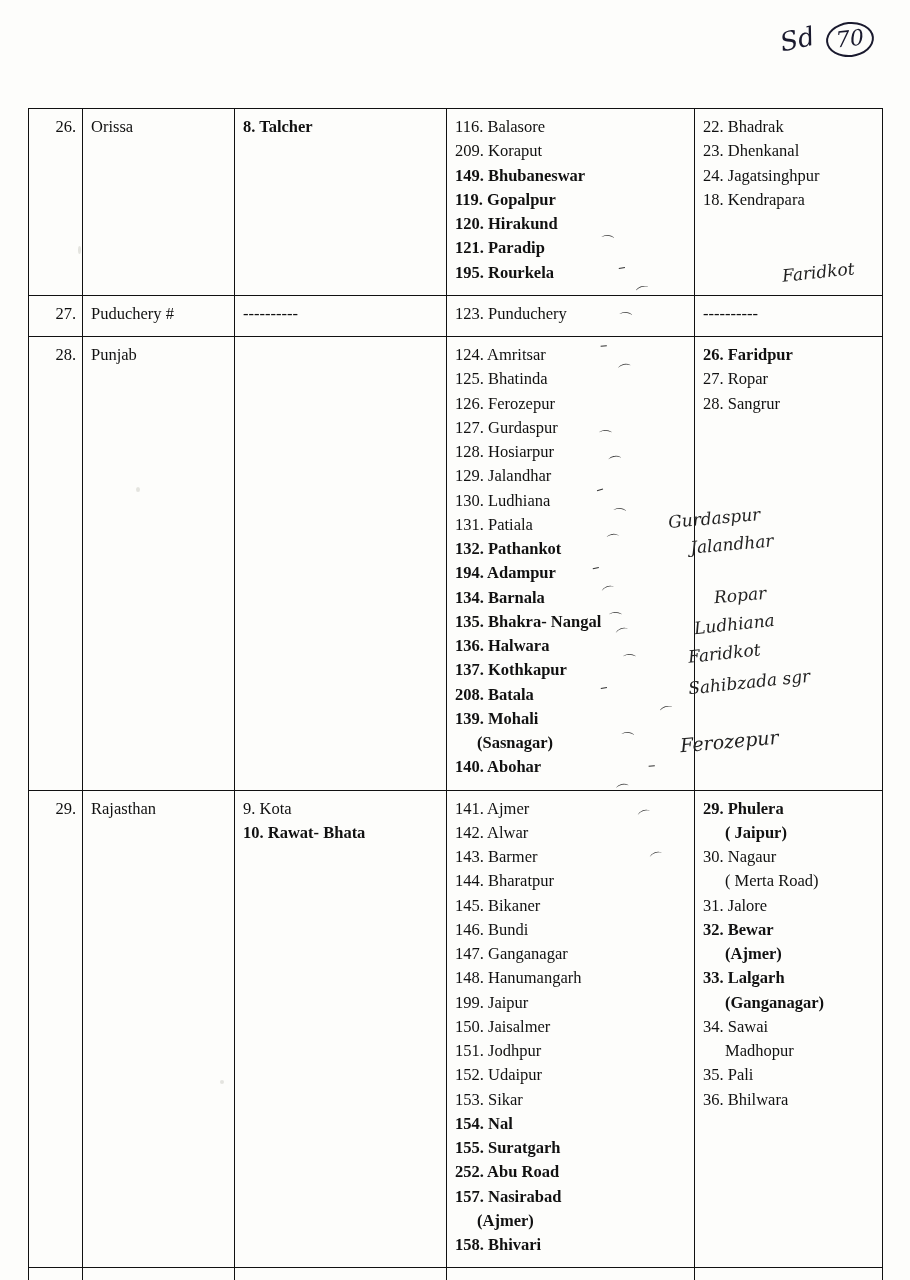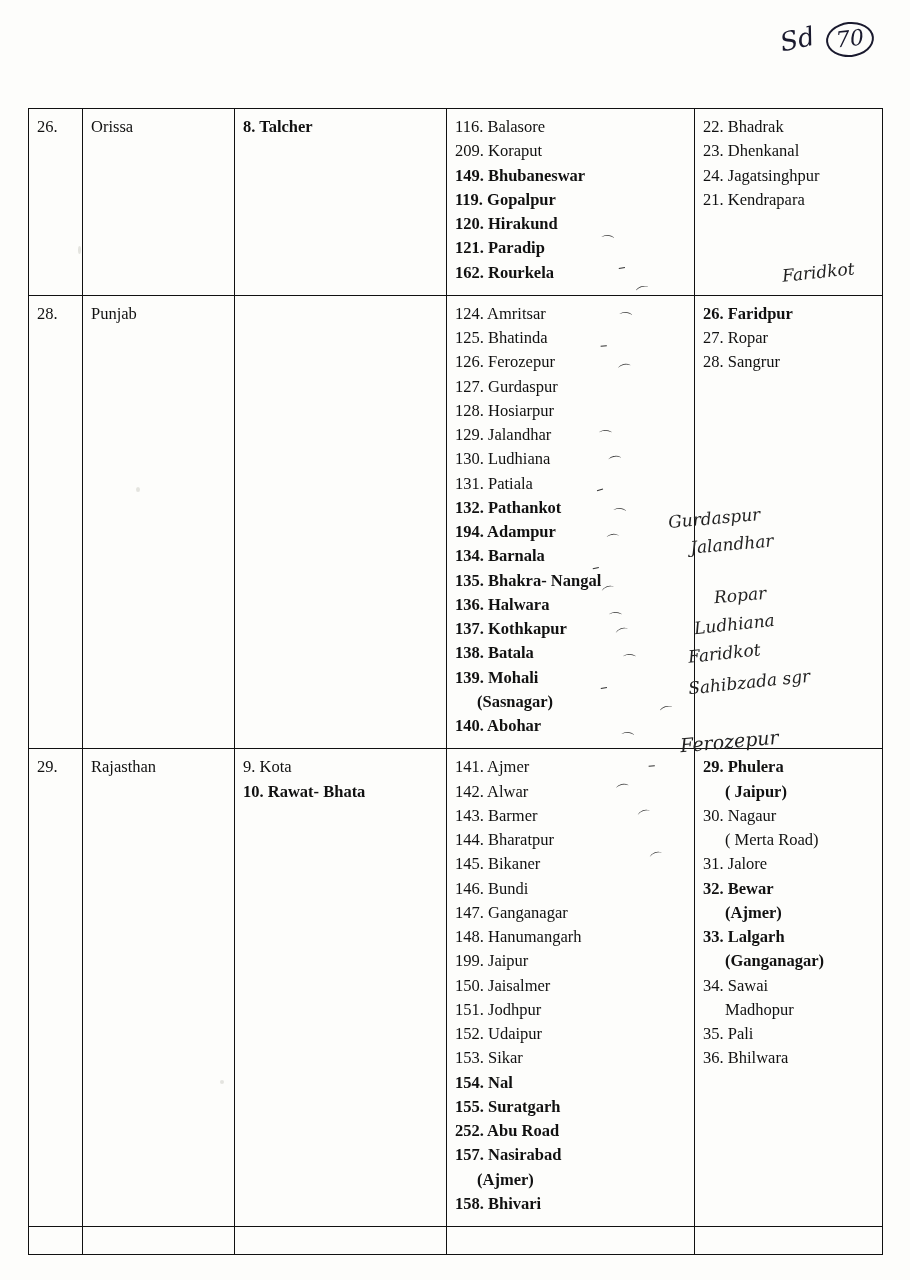--- a/index.html
+++ b/index.html
@@ -63,21 +63,21 @@
     padding: 6px 6px 10px 8px;
     font-size: 16.5px;
     line-height: 1.47;
   }
   col.c-sn   { width: 54px; }
   col.c-st   { width: 152px; }
   col.c-np   { width: 212px; }
   col.c-ap   { width: 248px; }
   col.c-other{ width: 188px; }
 
-  .cell-sn { text-align: left; }
+  .cell-sn { text-align: right; }
   .b { font-weight: bold; }
   .indent { padding-left: 22px; display: block; }
   .row-list div { white-space: nowrap; }
 
   
   .ann {
     position: absolute;
     font-family: "DejaVu Serif", serif;
     font-style: italic;
     color: #222;
@@ -128,27 +128,40 @@
           <td class="cell-plants row-list">
             <div class="b">8. Talcher</div>
           </td>
           <td class="cell-places row-list">
             <div>116. Balasore</div>
             <div>209. Koraput</div>
             <div class="b">149. Bhubaneswar</div>
             <div class="b">119. Gopalpur</div>
             <div class="b">120. Hirakund</div>
             <div class="b">121. Paradip</div>
-            <div class="b">162. Rourkela</div>
+            <div class="b">195. Rourkela</div>
           </td>
           <td class="cell-others row-list">
             <div>22. Bhadrak</div>
             <div>23. Dhenkanal</div>
             <div>24. Jagatsinghpur</div>
-            <div>21. Kendrapara</div>
+            <div>18. Kendrapara</div>
+          </td>
+        </tr>
+        <tr>
+          <td class="cell-sn">27.</td>
+          <td class="cell-state">Puduchery  #</td>
+          <td class="cell-plants row-list">
+            <div>----------</div>
+          </td>
+          <td class="cell-places row-list">
+            <div>123. Punduchery</div>
+          </td>
+          <td class="cell-others row-list">
+            <div>----------</div>
           </td>
         </tr>
         <tr>
           <td class="cell-sn">28.</td>
           <td class="cell-state">Punjab</td>
           <td class="cell-plants row-list"></td>
           <td class="cell-places row-list">
             <div>124. Amritsar</div>
             <div>125. Bhatinda</div>
             <div>126. Ferozepur</div>
@@ -156,21 +169,21 @@
             <div>128. Hosiarpur</div>
             <div>129. Jalandhar</div>
             <div>130. Ludhiana</div>
             <div>131. Patiala</div>
             <div class="b">132. Pathankot</div>
             <div class="b">194. Adampur</div>
             <div class="b">134. Barnala</div>
             <div class="b">135. Bhakra- Nangal</div>
             <div class="b">136. Halwara</div>
             <div class="b">137. Kothkapur</div>
-            <div class="b">138. Batala</div>
+            <div class="b">208. Batala</div>
             <div class="b">139. Mohali</div>
             <div class="b indent">(Sasnagar)</div>
             <div class="b">140. Abohar</div>
           </td>
           <td class="cell-others row-list">
             <div class="b">26. Faridpur</div>
             <div>27. Ropar</div>
             <div>28. Sangrur</div>
           </td>
         </tr>

